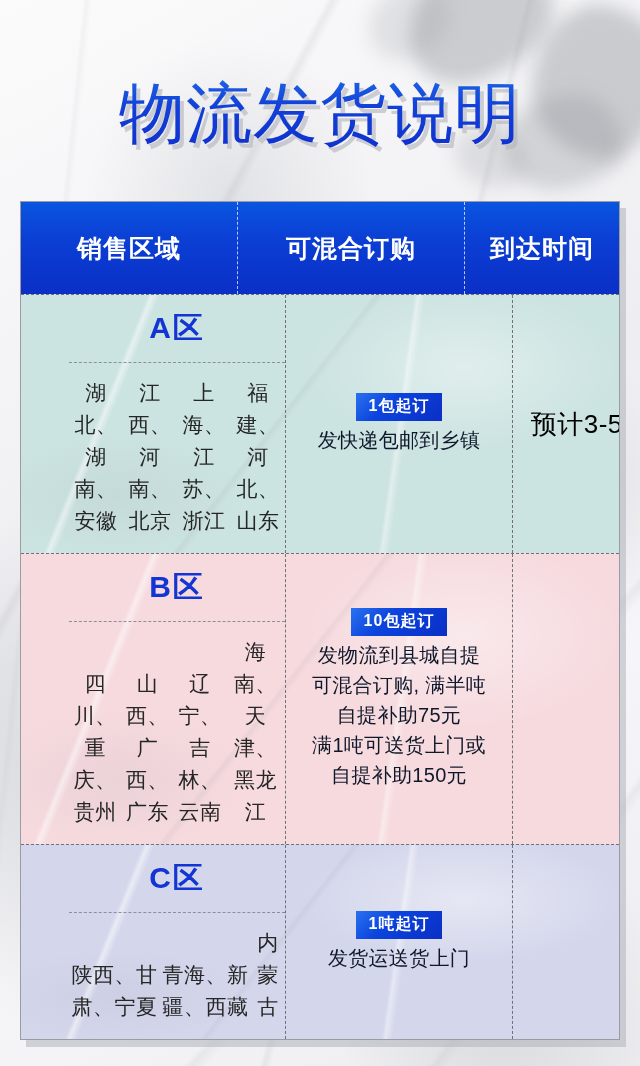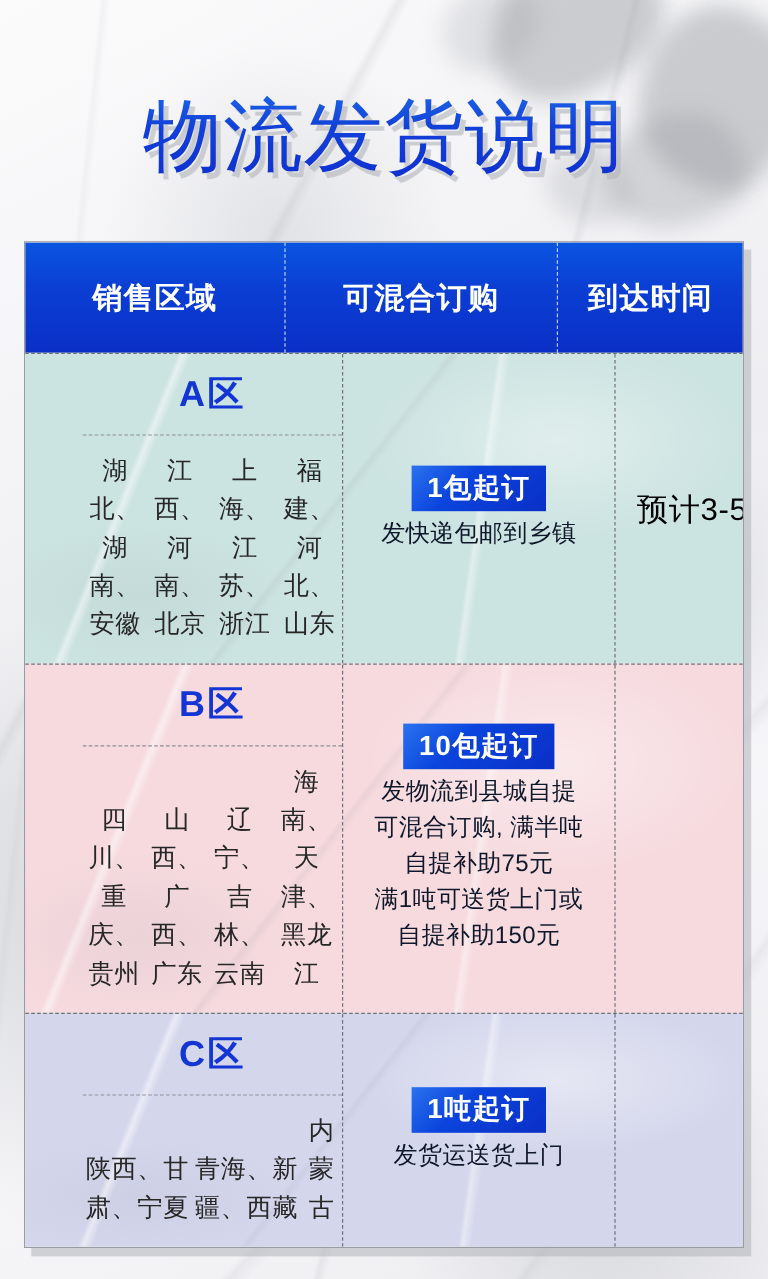--- a/index.html
+++ b/index.html
@@ -150,21 +150,21 @@
   .cond {
     display: flex; flex-direction: column;
     align-items: center; justify-content: center;
     padding: 10px 6px;
     position: relative; z-index: 1;
   }
   .badge {
     display: inline-block;
     background: linear-gradient(135deg, #2a72ef 0%, #0b44dd 38%, #0a2fc6 100%);
     color: #fff;
-    font-size: 23px;
+    font-size: 16px;
     font-weight: bold;
     letter-spacing: 1px;
     padding: 3px 13px 4px;
     margin-bottom: 4px;
   }
   .cond-line {
     text-align: center;
     font-size: 20px;
     line-height: 30px;
     color: #0f172a;

